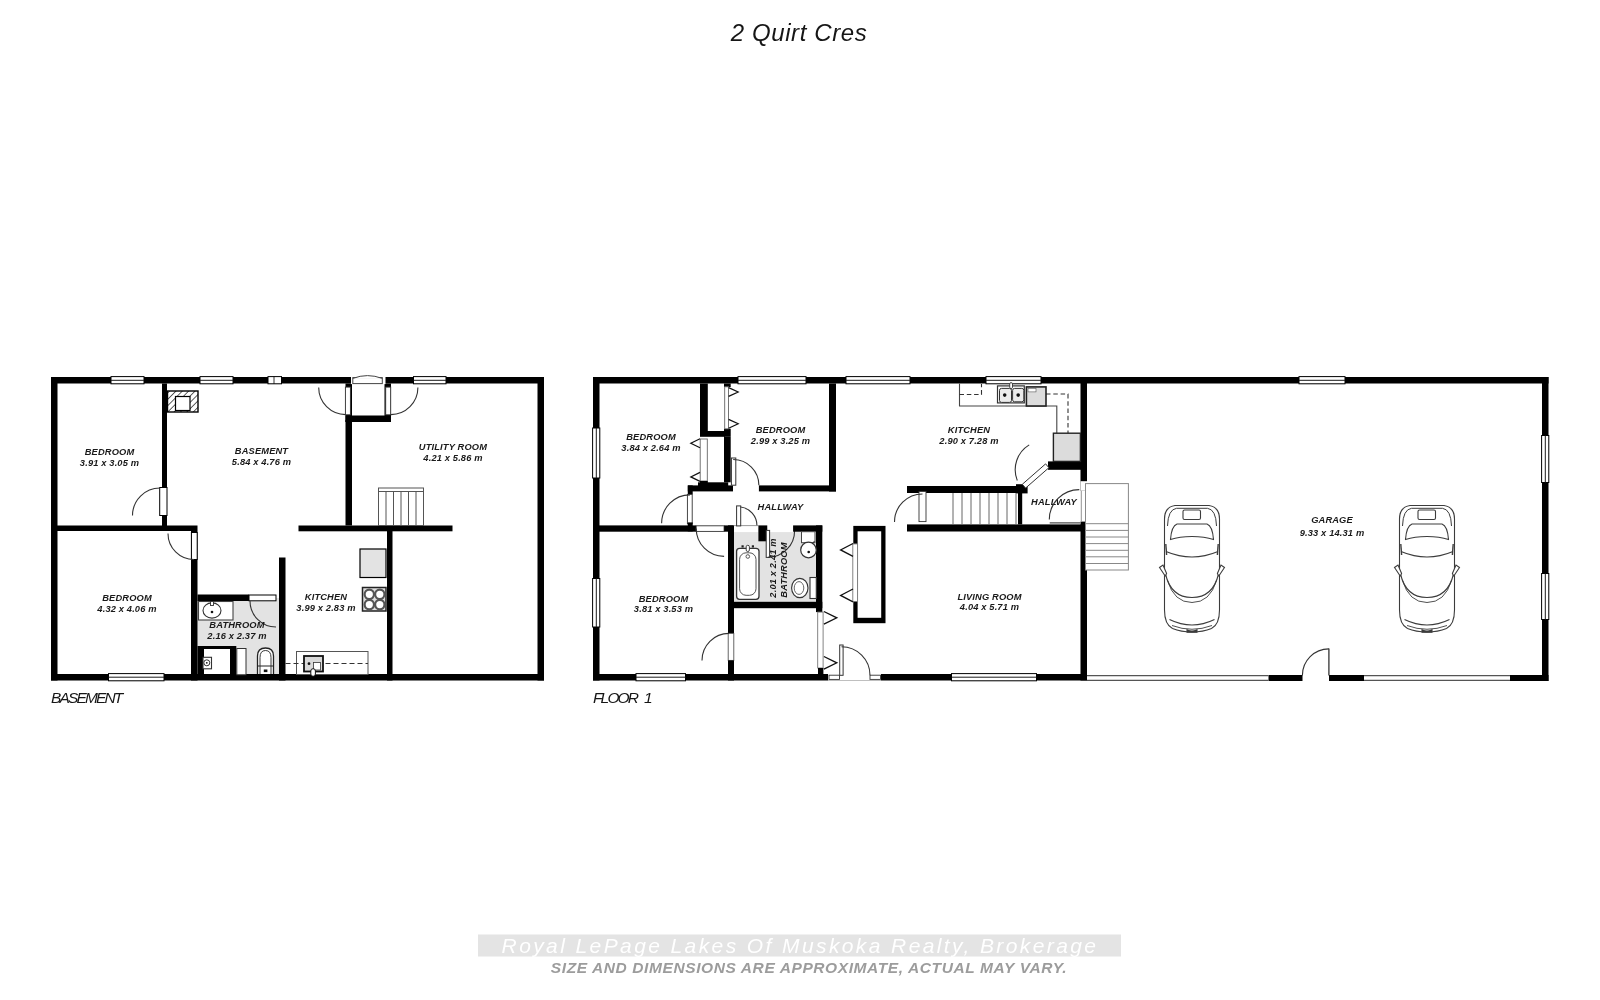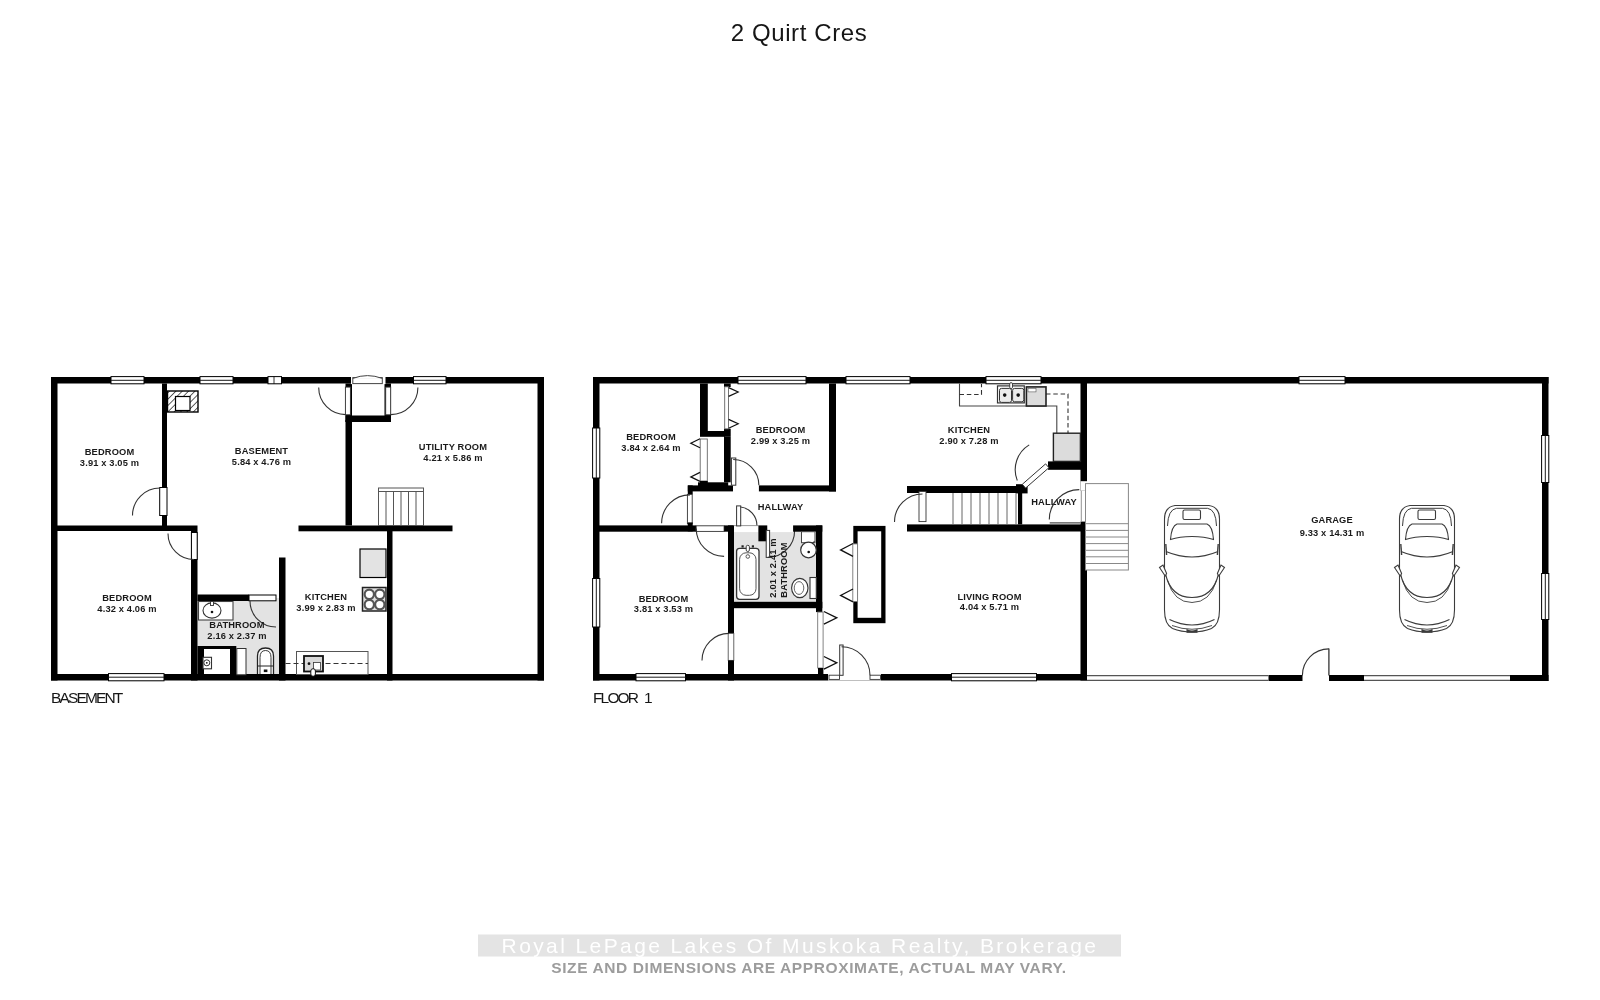--- a/index.html
+++ b/index.html
@@ -1,16 +1,16 @@
 <!DOCTYPE html>
 <html><head>
 <meta charset="utf-8">
 <style>
 html,body{margin:0;padding:0;background:#ffffff;}
-#page{position:relative;width:1600px;height:1000px;font-family:"Liberation Sans",sans-serif;overflow:hidden;}
+#page{position:relative;width:1600px;height:1000px;font-family:"Liberation Sans",sans-serif;overflow:hidden;font-style:italic;}
 text{font-family:"Liberation Sans",sans-serif;}
 .rl{font-weight:bold;font-size:9.3px;letter-spacing:0.15px;text-anchor:middle;fill:#1a1a1a;}
 .pt{font-size:15.5px;letter-spacing:-1.85px;word-spacing:4.5px;fill:#161616;}
 </style>
 </head>
 <body>
 <div id="page">
 <svg width="1600" height="1000" viewBox="0 0 1600 1000">
 <defs>
 <pattern id="hatch" patternUnits="userSpaceOnUse" width="4.5" height="4.5" patternTransform="rotate(45)">

